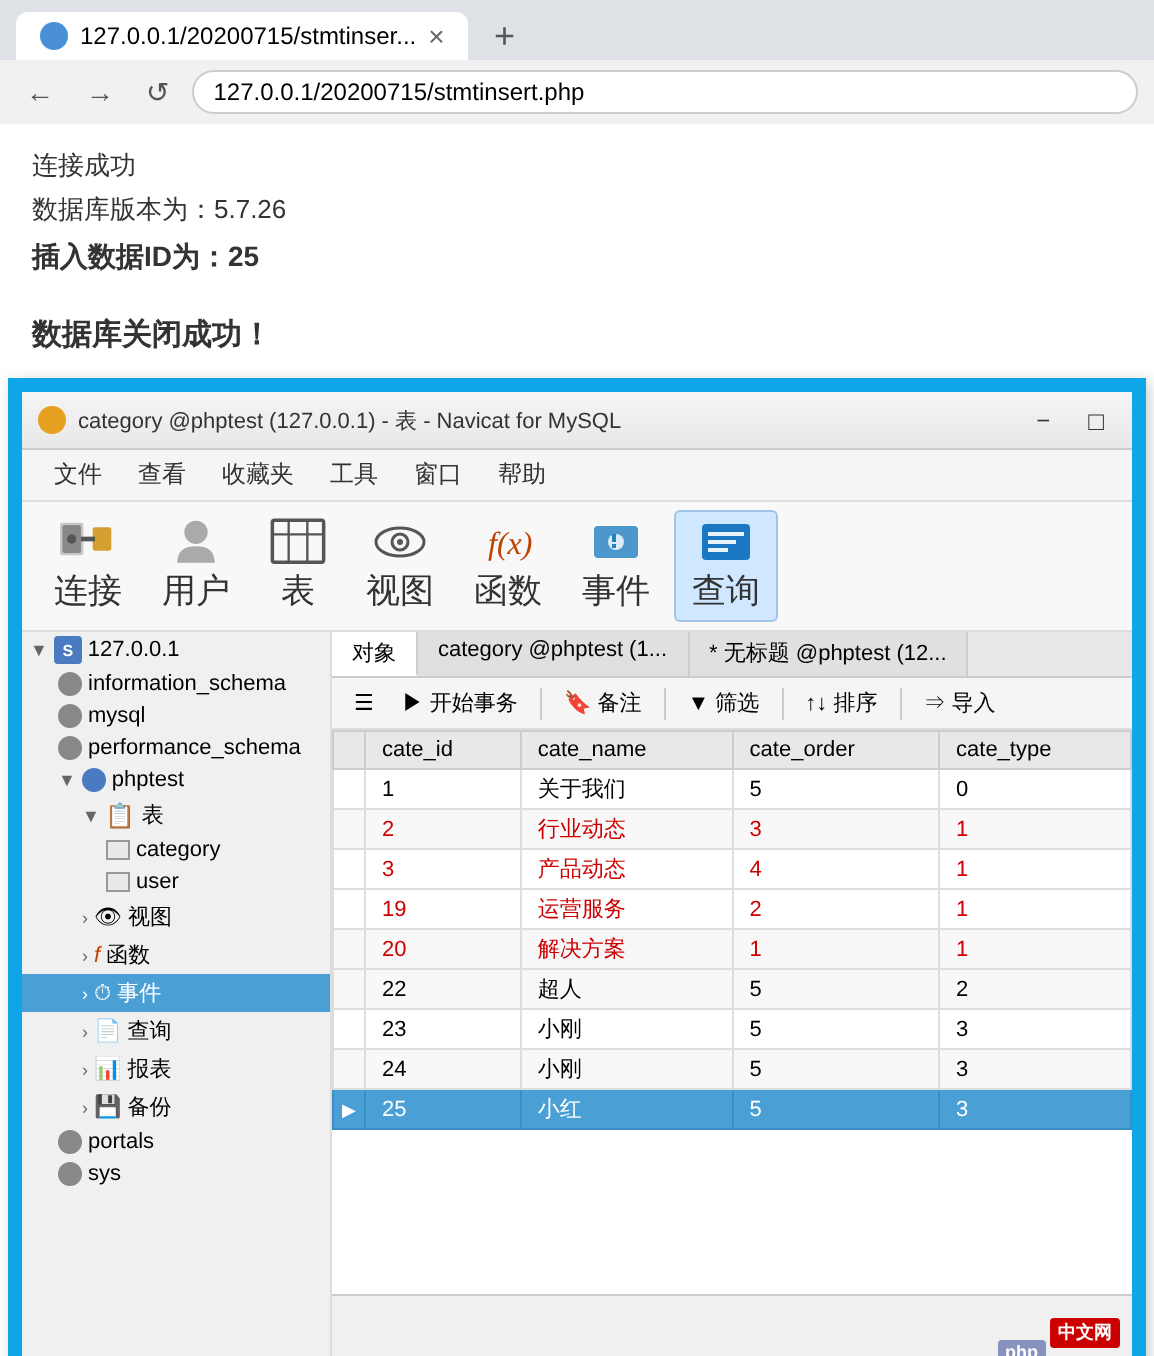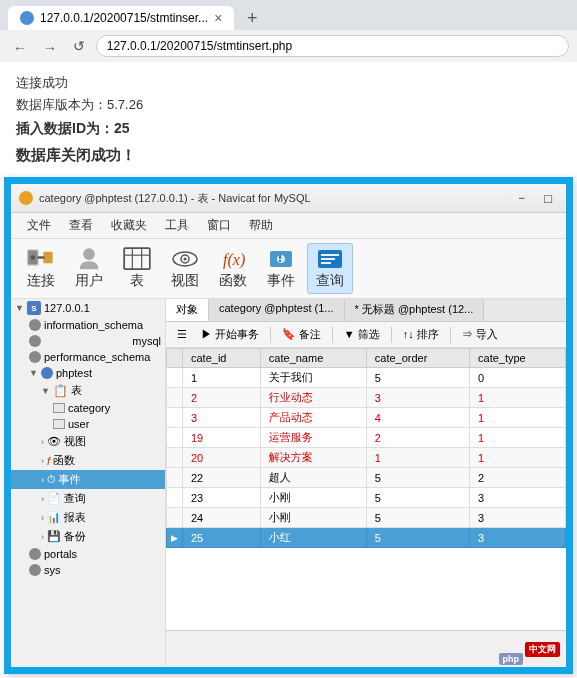--- a/index.html
+++ b/index.html
@@ -11,41 +11,41 @@
     .tab-close { cursor: pointer; color: #666; font-size: 14px; line-height: 1; }
     .new-tab-btn { margin-left: 6px; width: 24px; height: 24px; display: flex; align-items: center; justify-content: center; border-radius: 50%; cursor: pointer; font-size: 18px; color: #555; }
     
     .address-bar { display: flex; align-items: center; padding: 5px 8px; gap: 6px; background: #f1f1f1; }
     .nav-btn { background: none; border: none; cursor: pointer; padding: 3px 5px; border-radius: 3px; color: #555; font-size: 14px; }
     .address-input { flex: 1; border: 1px solid #ccc; border-radius: 12px; padding: 3px 10px; font-size: 12px; background: #fff; outline: none; }
     
     
     .page-content { padding: 12px 16px; background: #fff; }
     .status-text { font-size: 13px; color: #333; margin-bottom: 4px; }
-    .insert-id { font-size: 14px; font-weight: bold; color: #333; margin: 8px 0; }
+    .insert-id { font-size: 14px; font-weight: bold; color: #333; margin: 20px 0; }
     .close-success { font-size: 15px; font-weight: bold; color: #333; margin-top: 8px; }
     
     
     .navicat-window { border: 7px solid #0ea5e9; background: #fff; margin-top: 8px; box-shadow: 2px 2px 8px rgba(0,0,0,0.2); }
     .navicat-titlebar { background: linear-gradient(to bottom, #f5f5f5, #e8e8e8); padding: 4px 8px; display: flex; align-items: center; justify-content: space-between; border-bottom: 1px solid #ccc; }
     .navicat-title { font-size: 11px; color: #333; display: flex; align-items: center; gap: 6px; }
     .navicat-logo { width: 14px; height: 14px; background: #e8a020; border-radius: 50%; }
     .window-controls { display: flex; gap: 4px; }
     .win-btn { background: none; border: none; cursor: pointer; padding: 1px 6px; font-size: 13px; color: #333; }
     
     
     .navicat-menubar { display: flex; gap: 2px; padding: 2px 8px; background: #f5f5f5; border-bottom: 1px solid #ddd; }
     .menu-item { padding: 2px 8px; font-size: 12px; cursor: pointer; color: #333; }
     
     
     .navicat-toolbar { display: flex; align-items: center; padding: 4px 8px; background: #f8f8f8; border-bottom: 1px solid #ddd; gap: 4px; }
     .toolbar-btn { display: flex; flex-direction: column; align-items: center; padding: 3px 8px; cursor: pointer; border-radius: 3px; min-width: 44px; }
     .toolbar-btn.active { background: #d0e8ff; border: 1px solid #a0c4e8; }
     .toolbar-icon { width: 28px; height: 24px; display: flex; align-items: center; justify-content: center; }
-    .toolbar-label { font-size: 14px; color: #333; margin-top: 1px; }
+    .toolbar-label { font-size: 17px; color: #333; margin-top: 1px; }
     
     
     .navicat-main { display: flex; height: 368px; }
     
     
     .sidebar { width: 155px; background: #f0f0f0; border-right: 1px solid #ddd; overflow-y: auto; font-size: 11px; flex-shrink: 0; }
     .sidebar-item { padding: 2px 4px; cursor: pointer; display: flex; align-items: center; gap: 3px; white-space: nowrap; overflow: hidden; }
     .sidebar-item.active { background: #4a9fd4; color: white; }
     .caret { font-size: 9px; color: #666; }
     .db-icon { width: 14px; height: 14px; background: #4a7abf; border-radius: 2px; flex-shrink: 0; display: flex; align-items: center; justify-content: center; color: white; font-size: 8px; font-weight: bold; }
@@ -217,21 +217,21 @@
         <span class="caret">▼</span>
         <div class="db-icon" style="background:#4a7abf;">S</div>
         <span>127.0.0.1</span>
       </div>
 
       <div class="sidebar-item" style="padding-left:18px;">
         <div style="width:12px;height:12px;background:#888;border-radius:50%;flex-shrink:0;"></div>
         <span>information_schema</span>
       </div>
 
-      <div class="sidebar-item" style="padding-left:18px;justify-content:space-between;">
+      <div class="sidebar-item" style="padding-left:18px;">
         <div style="width:12px;height:12px;background:#888;border-radius:50%;flex-shrink:0;"></div>
         <span>mysql</span>
       </div>
 
       <div class="sidebar-item" style="padding-left:18px;">
         <div style="width:12px;height:12px;background:#888;border-radius:50%;flex-shrink:0;"></div>
         <span>performance_schema</span>
       </div>
 
       <div class="sidebar-item" style="padding-left:18px;">

